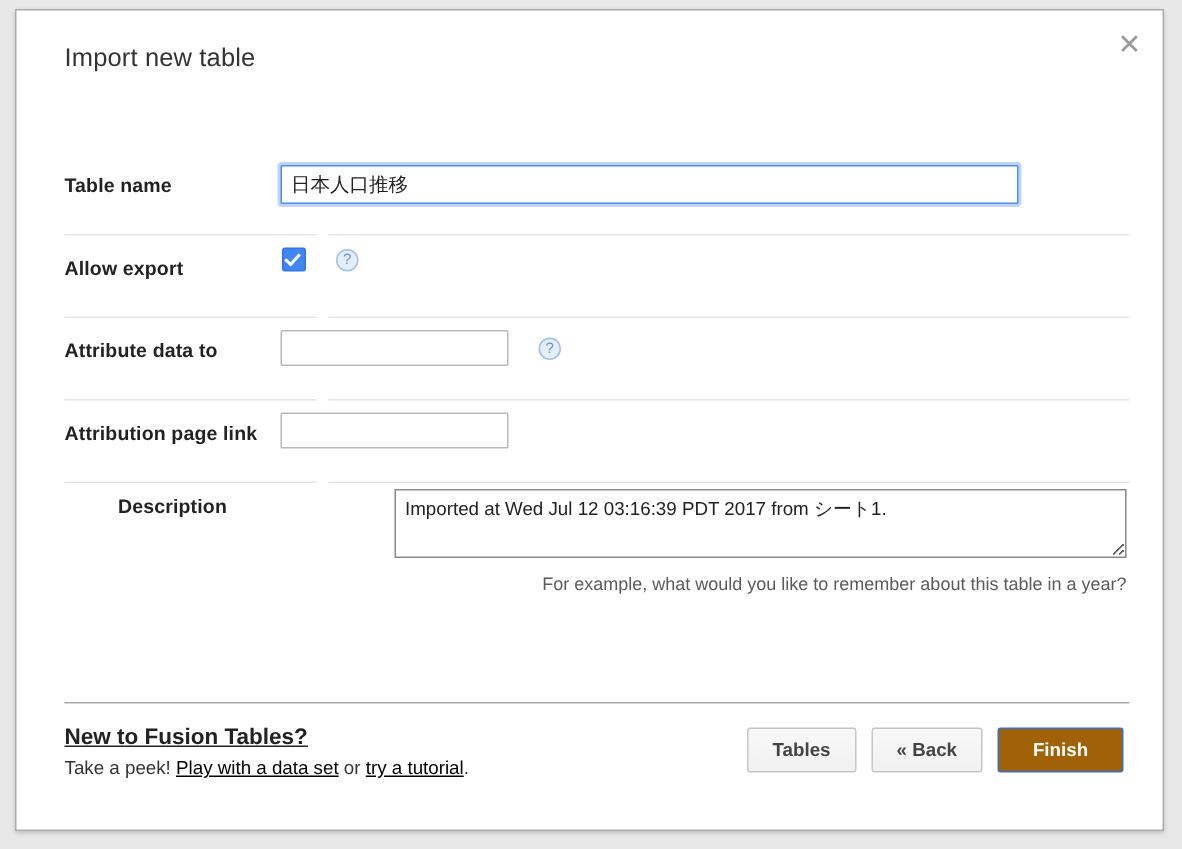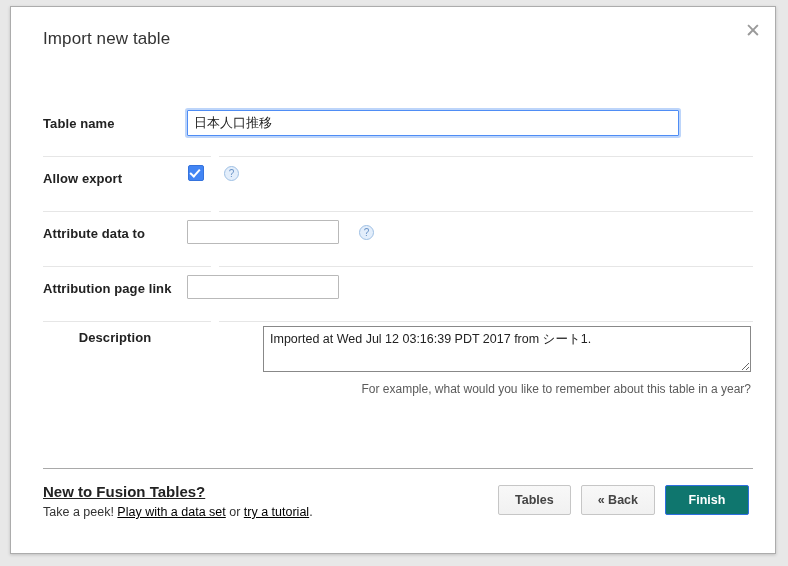--- a/index.html
+++ b/index.html
@@ -261,21 +261,21 @@
     line-height: 28px;
     text-align: center;
     user-select: none;
   }
   .btn-secondary {
     background: linear-gradient(#f8f8f8, #f1f1f1);
     border: 1px solid #c6c6c6;
     color: #444444;
   }
   .btn-primary {
-    background: #0f766e;
+    background: #a16207;
     border: 1px solid #2f6fe0;
     color: #ffffff;
     min-width: 84px;
   }
 </style>
 </head>
 <body>
 
 <div id="dialog">
 

